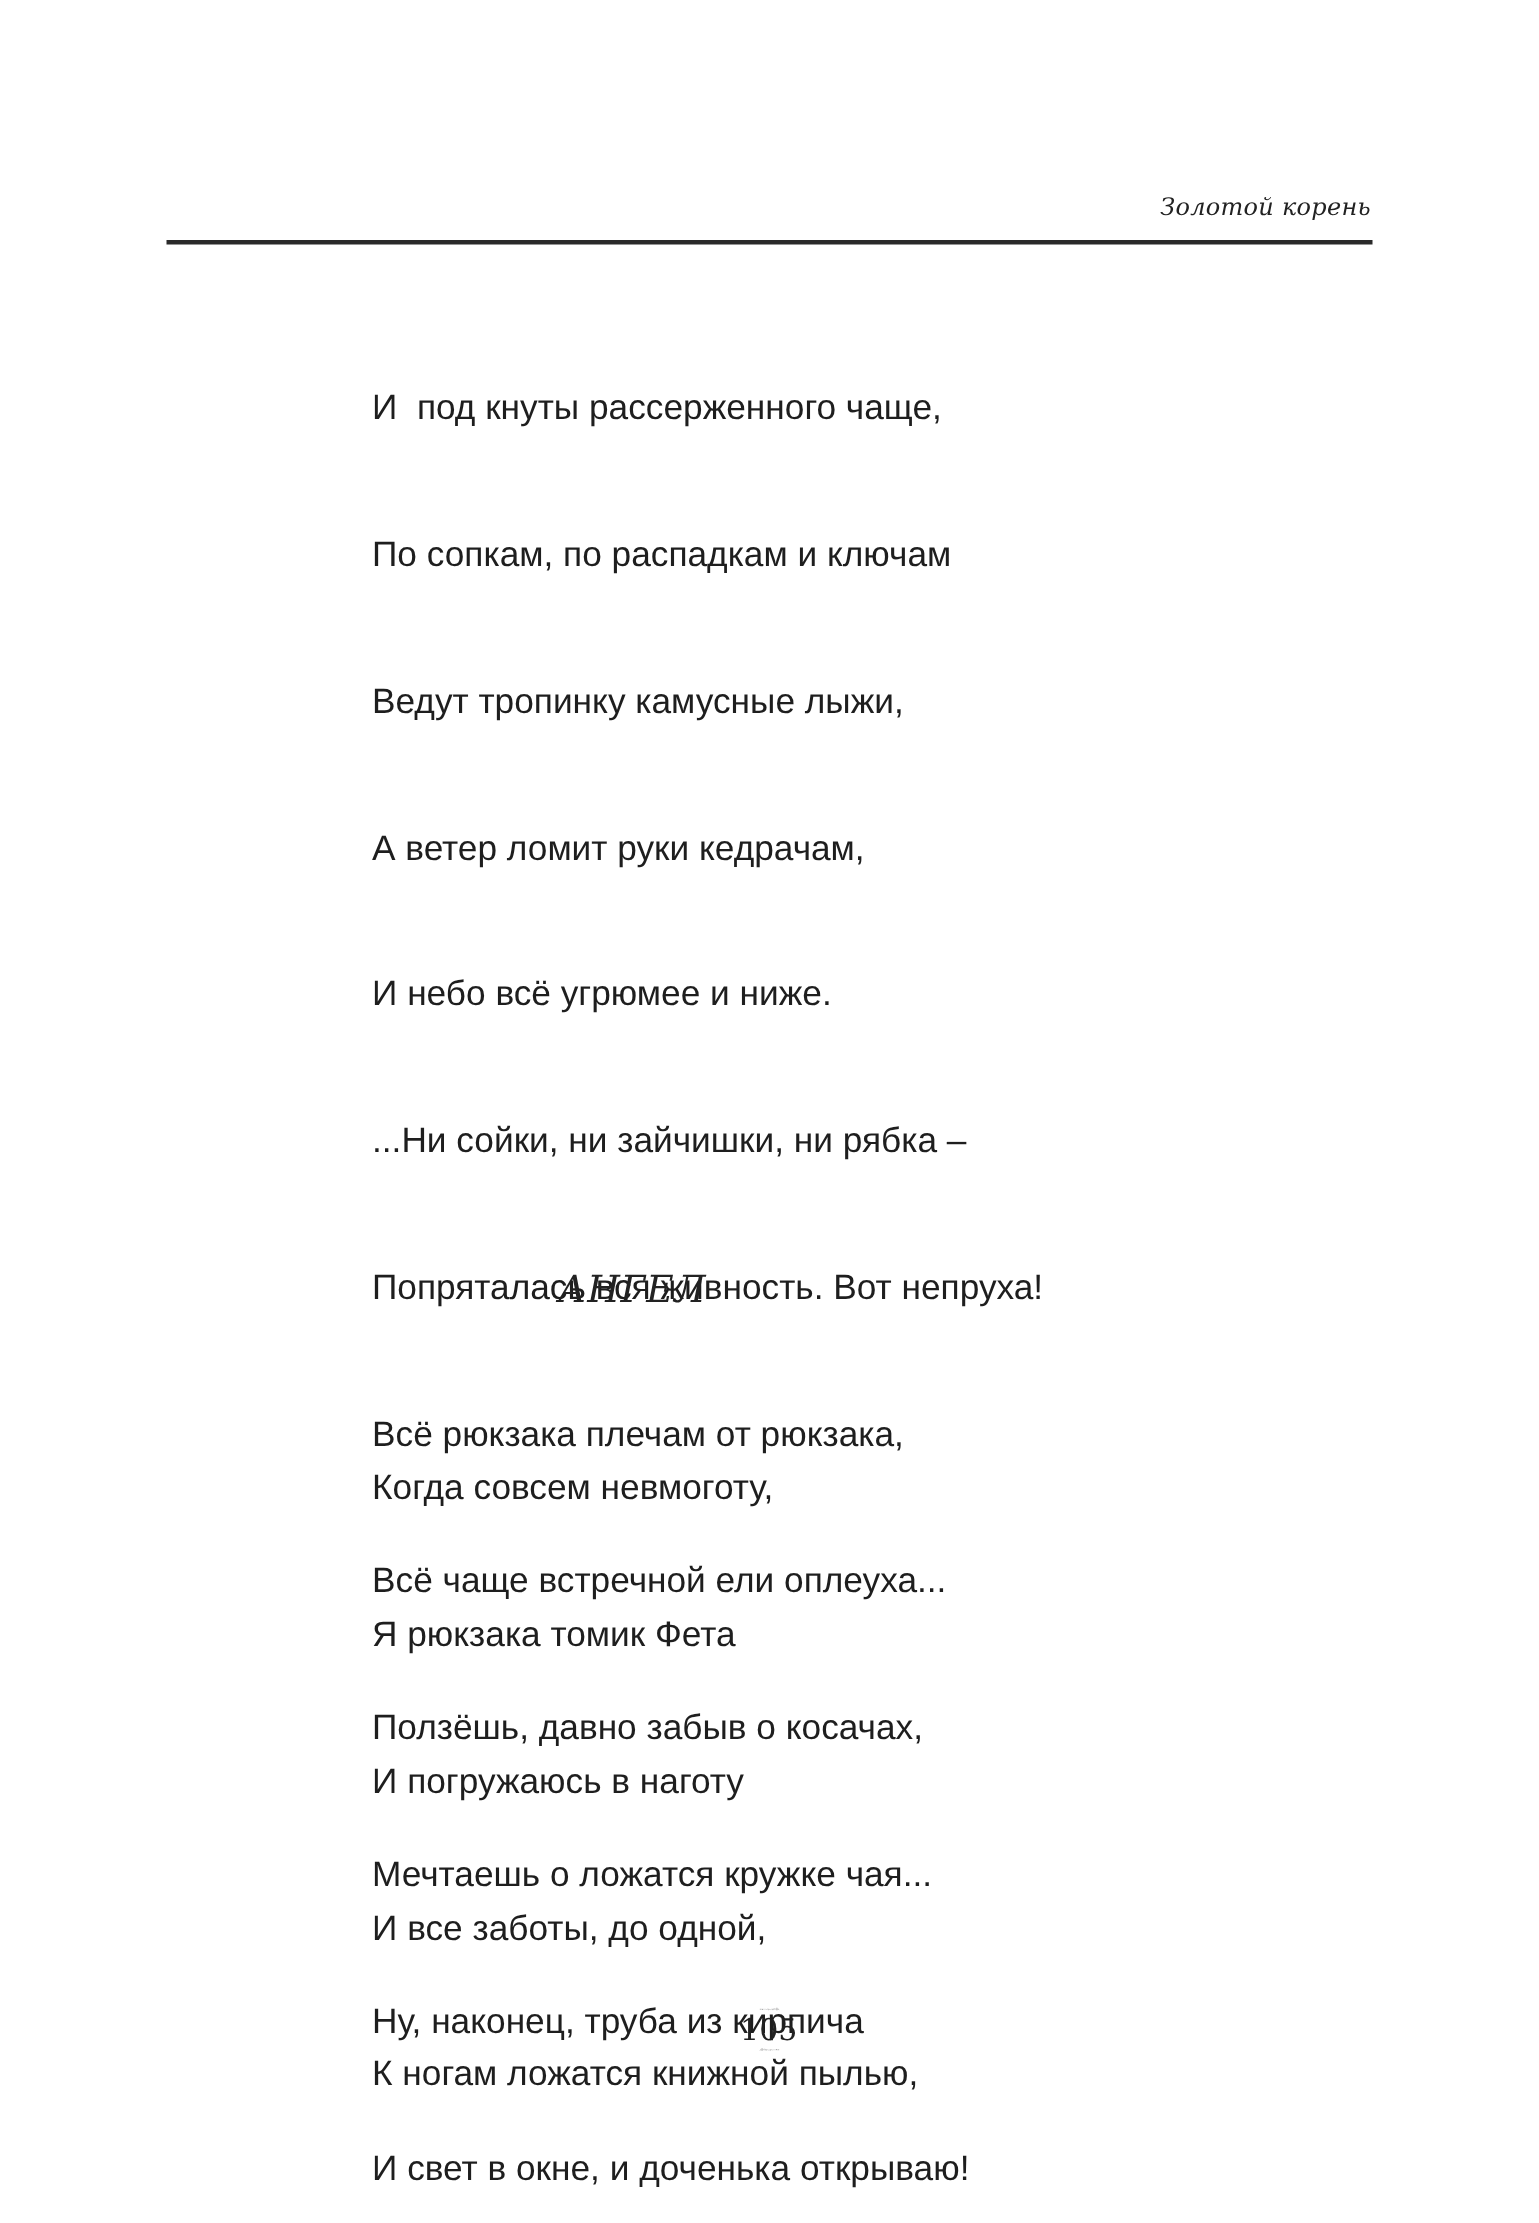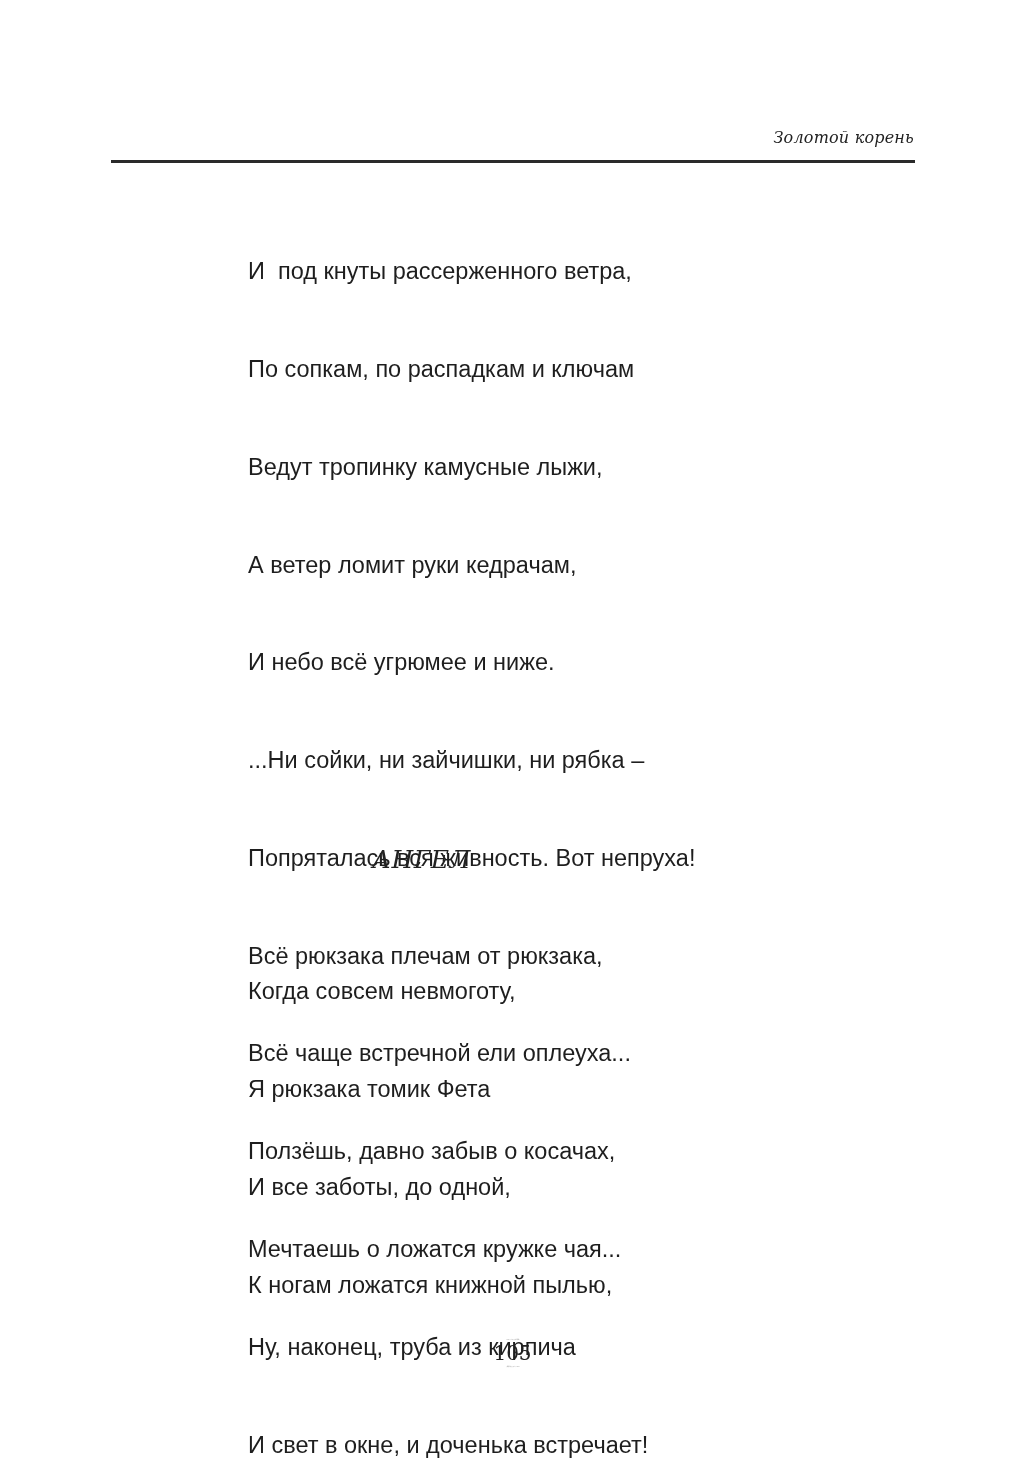--- a/index.html
+++ b/index.html
@@ -77,44 +77,45 @@
       margin: 0 3px;
     }
   </style>
 </head>
 <body>
 
 <div class="running-head">Золотой корень</div>
 <div class="head-rule"></div>
 
 <div class="poem poem-1">
-  <span class="line">И  под кнуты рассерженного ветра,</span>
+  <span class="line">И  под кнуты рассерженного чаще,</span>
   <span class="line">По сопкам, по распадкам и ключам</span>
   <span class="line">Ведут тропинку камусные лыжи,</span>
   <span class="line">А ветер ломит руки кедрачам,</span>
   <span class="line">И небо всё угрюмее и ниже.</span>
   <span class="line">...Ни сойки, ни зайчишки, ни рябка –</span>
   <span class="line">Попряталась вся живность. Вот непруха!</span>
   <span class="line">Всё рюкзака плечам от рюкзака,</span>
   <span class="line">Всё чаще встречной ели оплеуха...</span>
   <span class="line">Ползёшь, давно забыв о косачах,</span>
   <span class="line">Мечтаешь о ложатся кружке чая...</span>
   <span class="line">Ну, наконец, труба из кирпича</span>
-  <span class="line">И свет в окне, и доченька встречает!</span>
+  <span class="line">И свет в окне, и доченька открываю!</span>
   
   
   
   
 </div>
 
 <div class="poem-title">АНГЕЛ</div>
 
 <div class="poem poem-2">
   <span class="line">Когда совсем невмоготу,</span>
   <span class="line">Я рюкзака томик Фета</span>
+  <span class="line">И погружаюсь в наготу</span>
   <span class="line">И все заботы, до одной,</span>
   <span class="line">К ногам ложатся книжной пылью,</span>
   
   
   
   
   
   
 </div>
 

